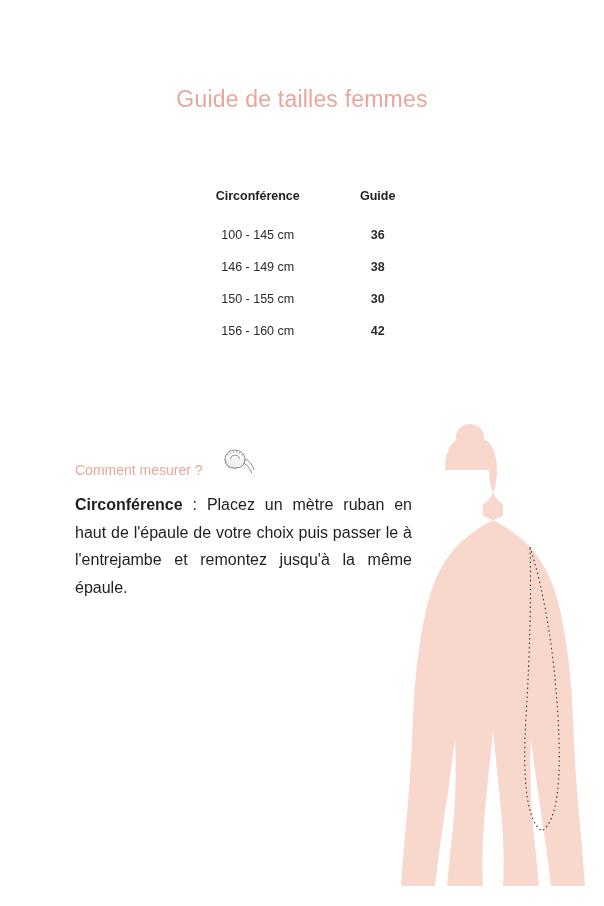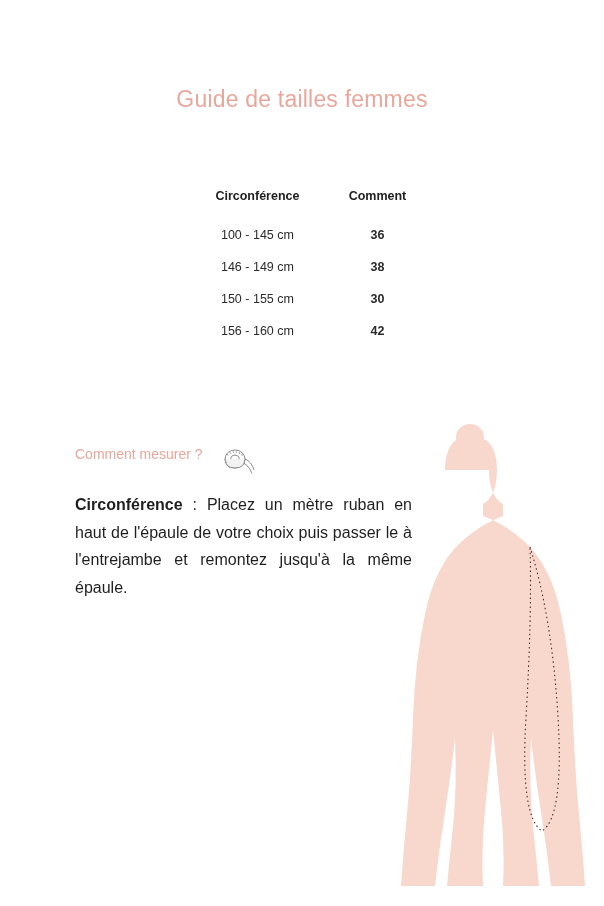--- a/index.html
+++ b/index.html
@@ -55,21 +55,21 @@
   .size-table td.size-val {
     font-weight: bold;
   }
 
   
   .howto-row {
     position: absolute;
     top: 446px;
     left: 75px;
     display: flex;
-    align-items: flex-start;
+    align-items: flex-end;
     gap: 16px;
   }
   .howto-label {
     font-size: 14px;
     color: #e8a79c;
   }
   .tape-icon {
     display: block;
   }
 
@@ -97,21 +97,21 @@
 </style>
 </head>
 <body>
 
 <div class="page-title">Guide de tailles femmes</div>
 
 <table class="size-table">
   <thead>
     <tr>
       <th class="col-circ">Circonférence</th>
-      <th class="col-size">Comment</th>
+      <th class="col-size">Guide</th>
     </tr>
   </thead>
   <tbody>
     <tr>
       <td>100 - 145 cm</td>
       <td class="size-val">36</td>
     </tr>
     <tr>
       <td>146 - 149 cm</td>
       <td class="size-val">38</td>

